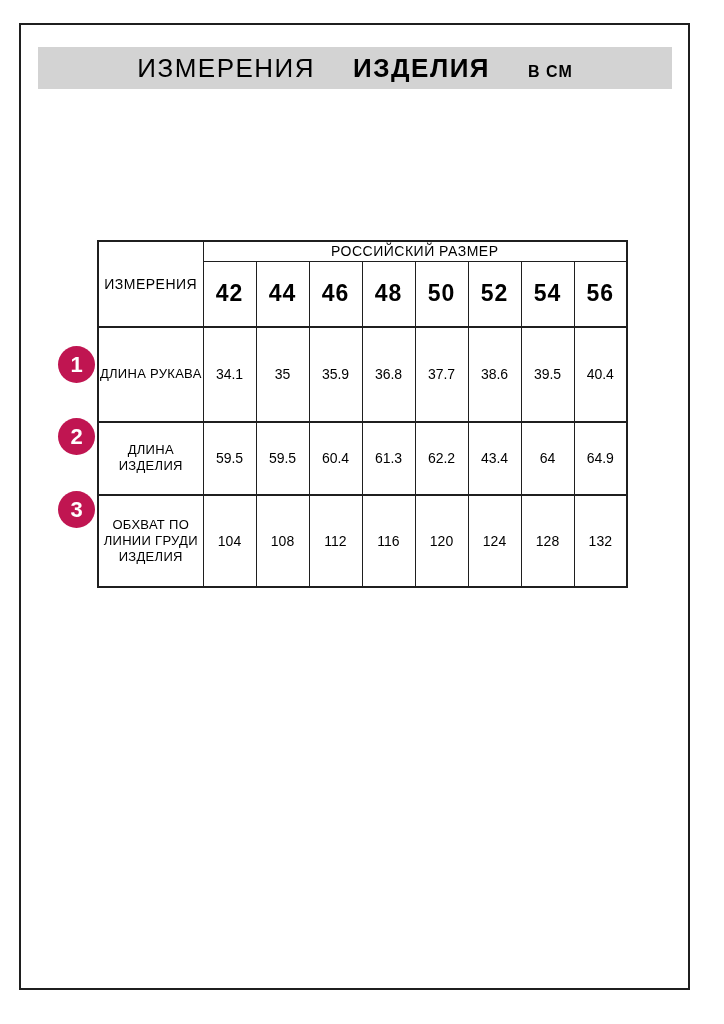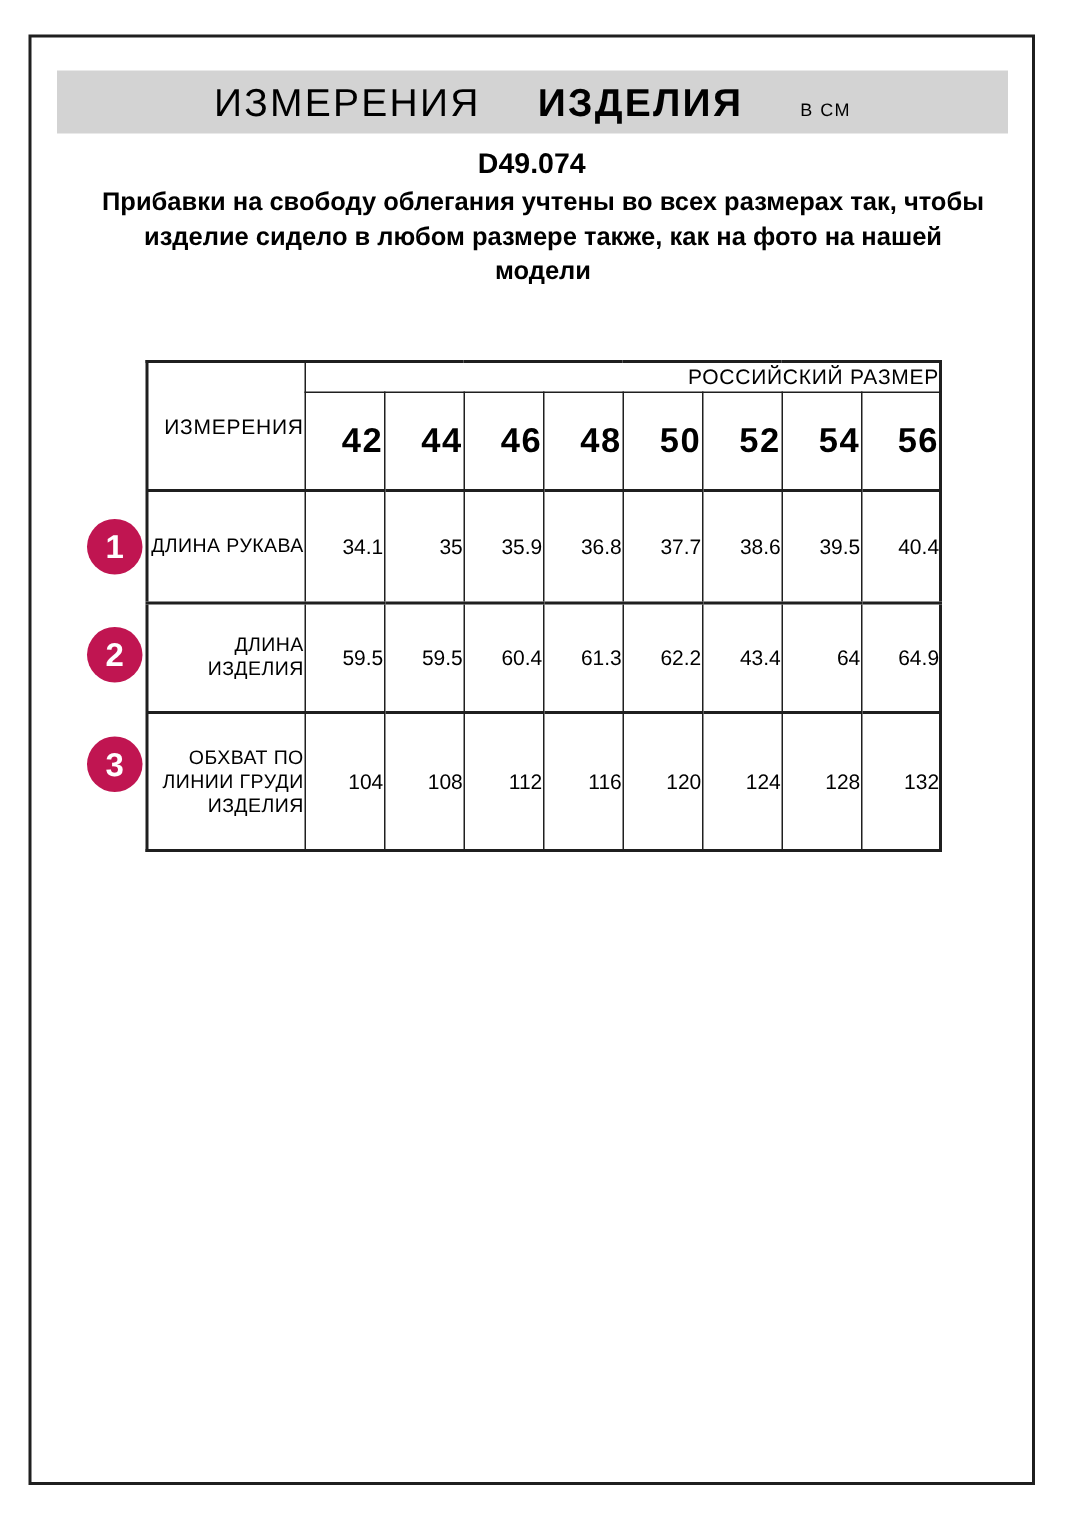--- a/index.html
+++ b/index.html
@@ -40,22 +40,22 @@
     font-size:26px;
     letter-spacing:1.5px;
     line-height:42px;
   }
   .title-bar .t2{
     font-size:26px;
     font-weight:bold;
     letter-spacing:1.5px;
   }
   .title-bar .t3{
-    font-size:12px;
-    font-weight:normal;
+    font-size:16px;
+    font-weight:bold;
     letter-spacing:1px;
   }
   .model-code{
     position:absolute;
     left:19px; top:99px;
     width:671px;
     text-align:center;
     font-size:19px;
     font-weight:bold;
   }
@@ -73,28 +73,28 @@
     position:absolute;
     left:97px; top:240px;
     width:529px;
     border-collapse:collapse;
     table-layout:fixed;
     border:2px solid var(--line);
   }
   .size-table td{
     border:1px solid var(--line);
     padding:0;
-    text-align:right;
+    text-align:center;
     vertical-align:middle;
   }
   col.c0{width:105px;}
   col.cs{width:53px;}
   tr.r-group{height:20px;}
   tr.r-sizes{height:65px;padding-left:36px;}
-  tr.rd1{height:75px;}
+  tr.rd1{height:95px;}
   tr.rd2{height:73px;}
   tr.rd3{height:92px;}
   td.label-head{
     font-size:14px;
     letter-spacing:0.5px;
   }
   td.group-head{
     font-size:14px;
     letter-spacing:0.5px;
     line-height:19px;
@@ -147,25 +147,21 @@
 
 <div class="page">
   <div class="frame"></div>
 
   <div class="title-bar">
     <span class="t1">ИЗМЕРЕНИЯ</span>
     <span class="t2">ИЗДЕЛИЯ</span>
     <span class="t3">В СМ</span>
   </div>
 
-  <div class="model-code">D49.074</div>
-
-  <div class="description">Прибавки на свободу облегания учтены во всех размерах так, чтобы
-изделие сидело в любом размере также, как на фото на нашей
-модели</div>
+
 
   <table class="size-table">
     <colgroup>
       <col class="c0">
       <col class="cs">
         <col class="cs">
         <col class="cs">
         <col class="cs">
       <col class="cs">
         <col class="cs">

